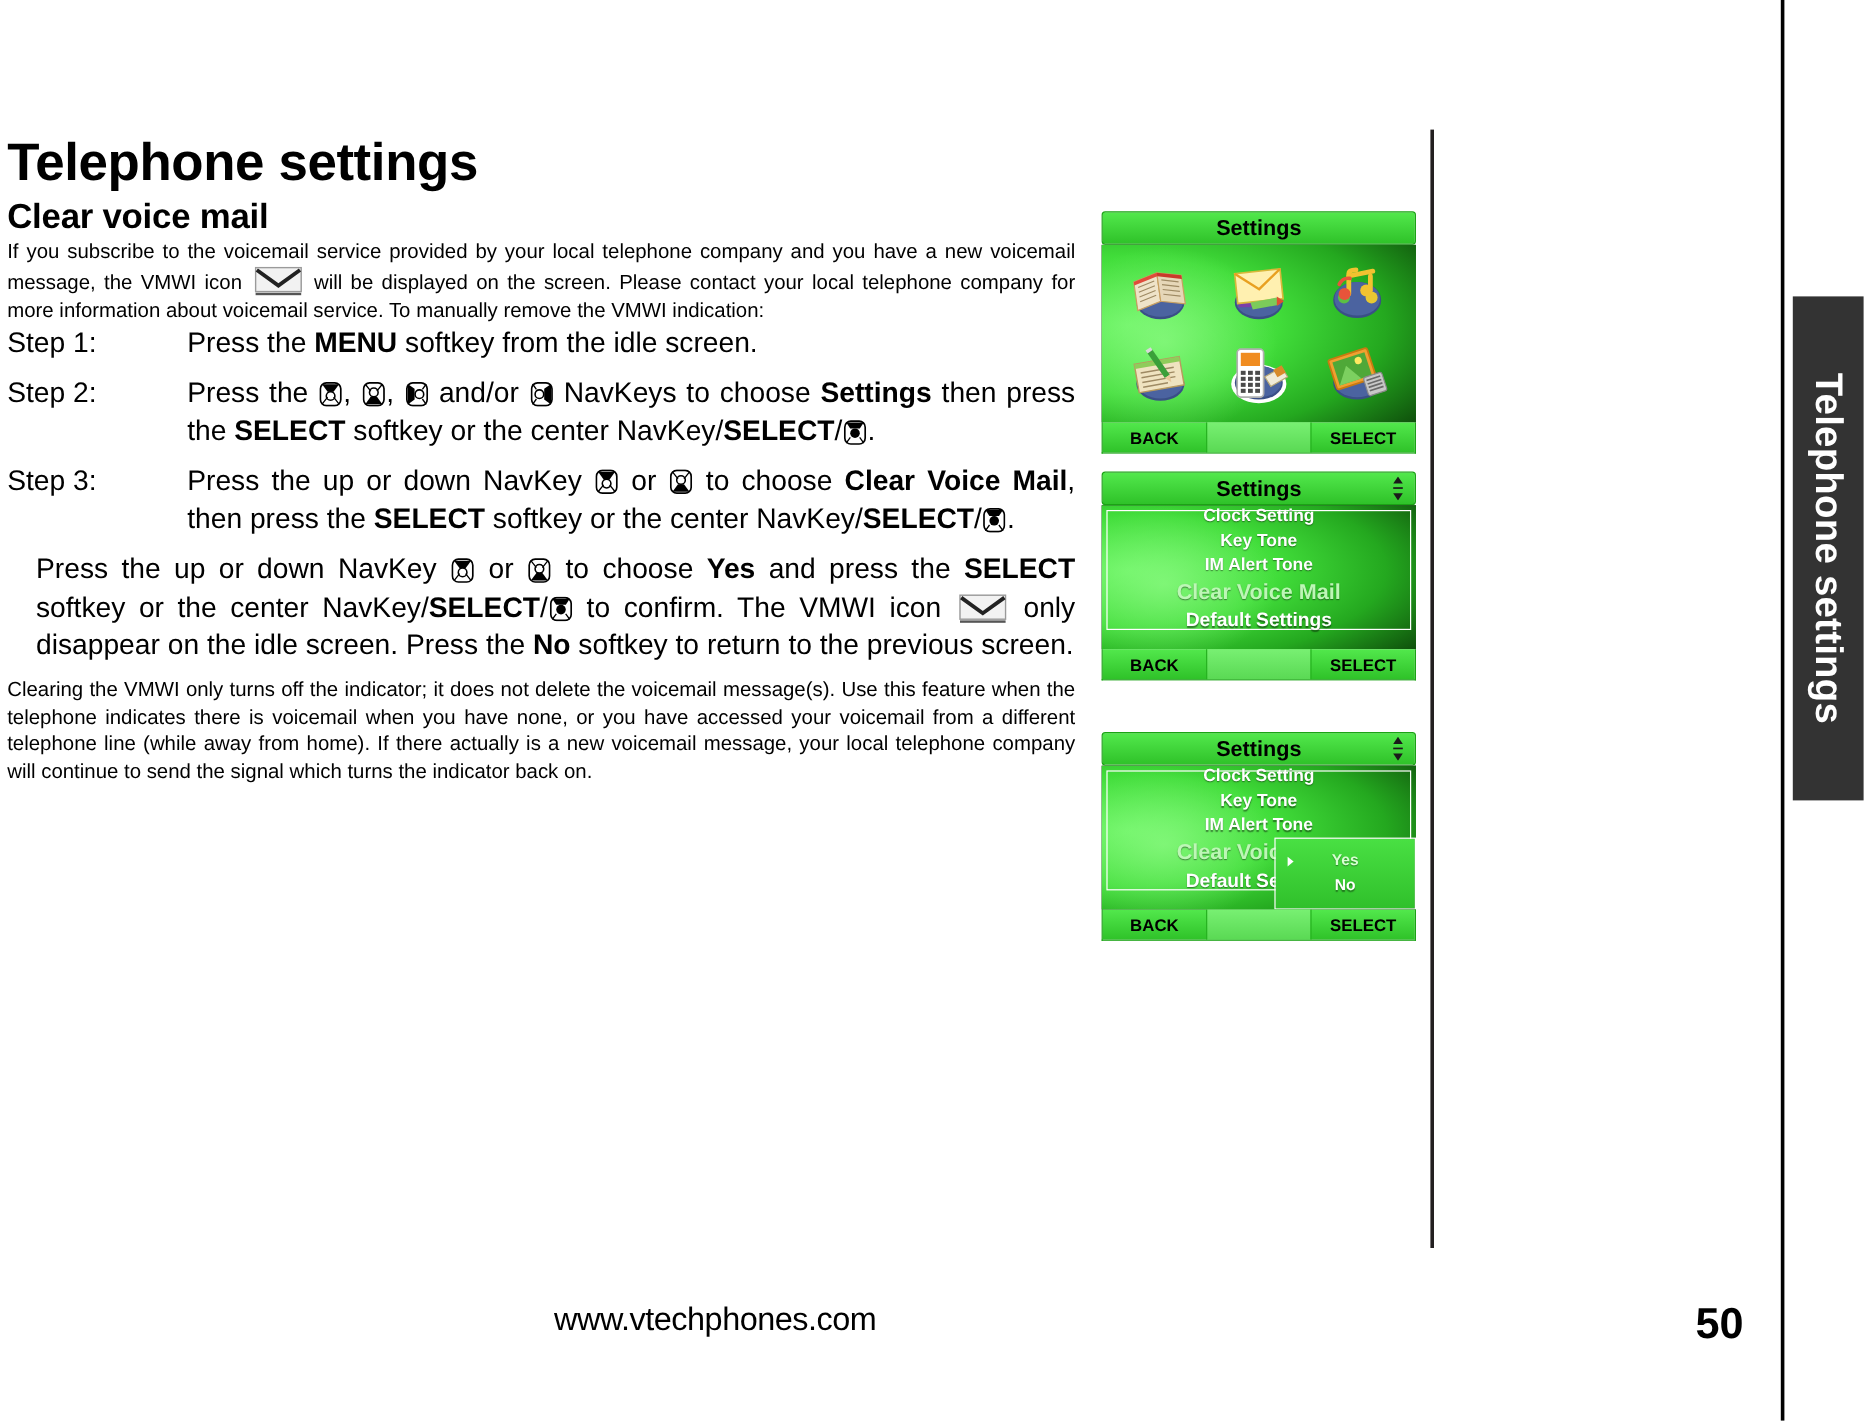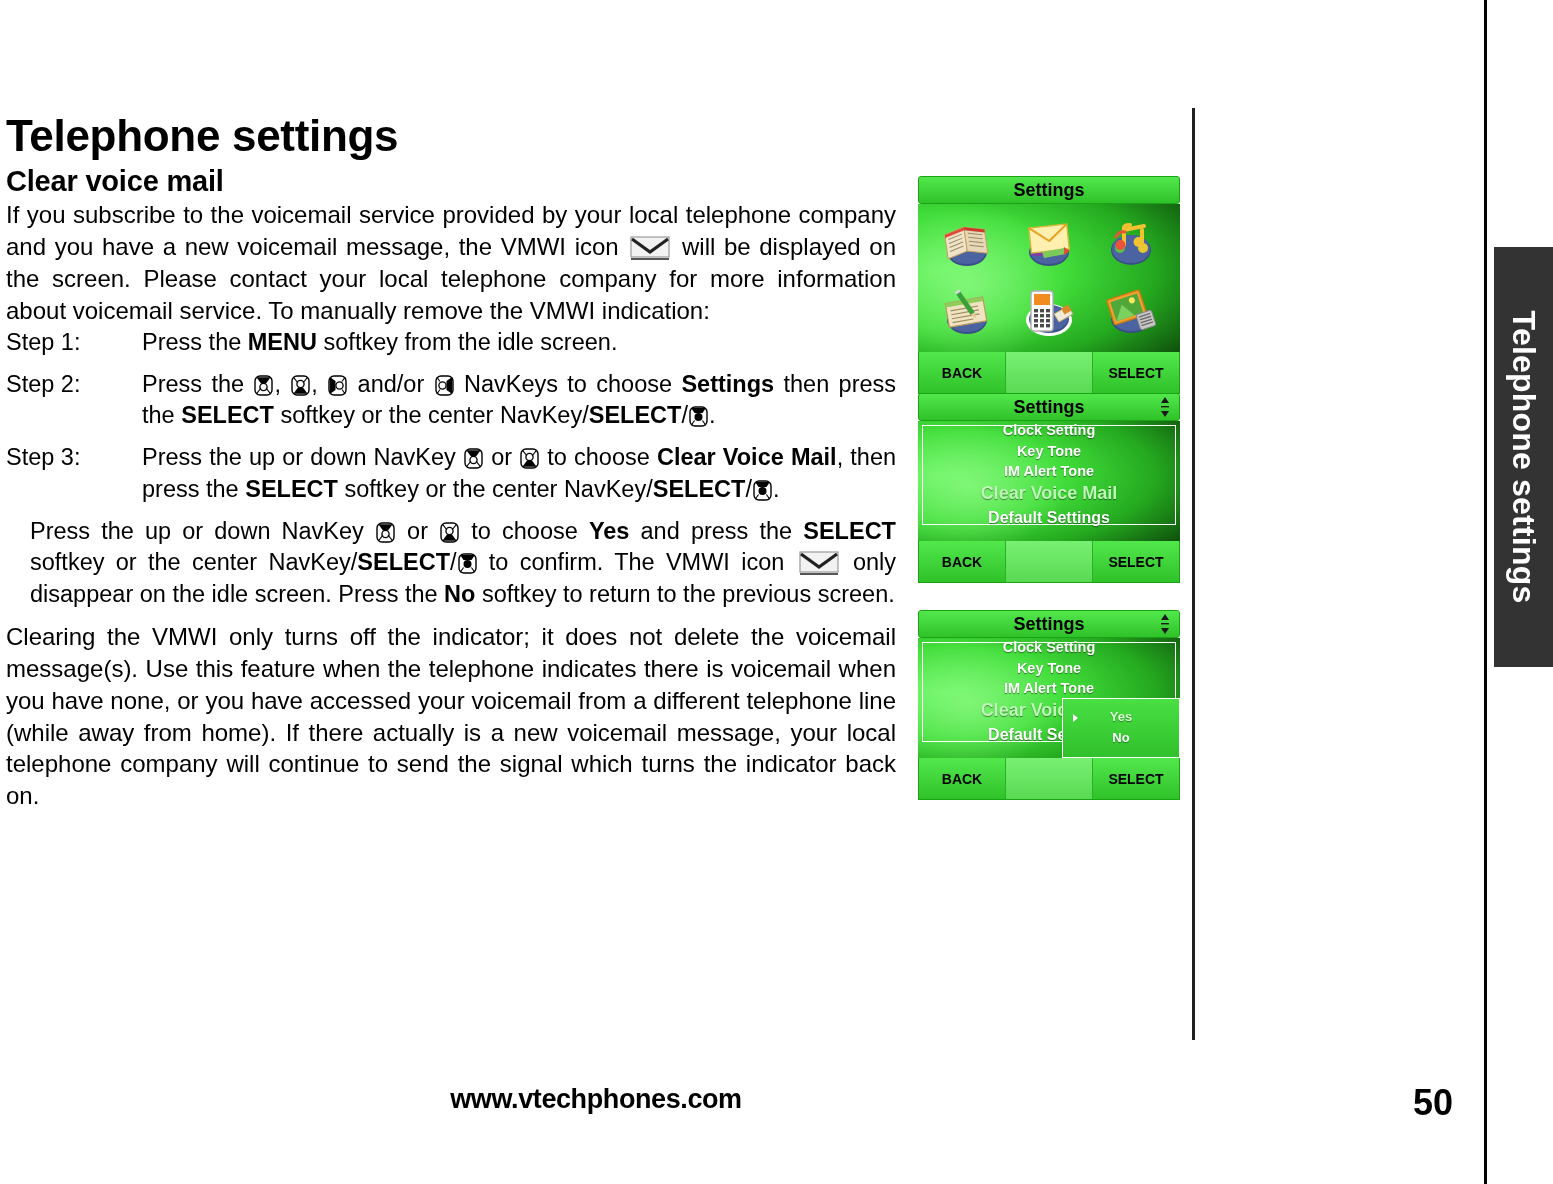--- a/index.html
+++ b/index.html
@@ -29,29 +29,29 @@
   .content{position:absolute;left:6px;top:112px;width:890px;}
   h1.page-title{
     font-size:44px;font-weight:bold;margin:0 0 6px 0;line-height:1.08;
     letter-spacing:-.3px;
   }
   h2.section-title{
     font-size:29px;font-weight:bold;margin:0 0 2px 0;line-height:1.1;
     letter-spacing:-.2px;
   }
   p.body-text{
-    font-size:24px;line-height:1.33;margin:0 0 0 0;
+    font-size:17px;line-height:1.33;margin:0 0 0 0;
     text-align:justify;text-justify:inter-word;
   }
   .intro{margin-bottom:26px;}
   .closing{margin-top:24px;}
 
   
   .steps{margin-top:0;}
-  .step{display:flex;font-size:23.5px;line-height:1.35;margin-bottom:10px;}
+  .step{display:flex;font-size:23.5px;line-height:1.35;margin-bottom:10px;gap:14px;}
   .step-label{flex:0 0 112px;white-space:nowrap;}
   .step-body{flex:1 1 auto;text-align:justify;text-justify:inter-word;margin-left:24px;}
   .step-body.nojust{text-align:left;}
   b{font-weight:bold;}
 
   
   .nav-key{
     display:inline-block;width:19px;height:21px;vertical-align:-4px;
     position:relative;margin:0 1px;
   }
@@ -129,37 +129,37 @@
     font-weight:bold;font-size:13px;line-height:1.6;
     color:#ffffff;text-shadow:0 1px 1px rgba(0,0,0,.4);
   }
   .submenu .sm-row.active{color:#d8ffd2;}
   .submenu .sm-row.active:before{
     content:"";position:absolute;left:10px;top:50%;transform:translateY(-50%);
     border-left:5px solid #ffffff;border-top:4px solid transparent;border-bottom:4px solid transparent;
   }
 
   .softkeys{
-    position:relative;height:42px;display:flex;
+    position:relative;height:26px;display:flex;
     background:linear-gradient(#52e84c,#2fc229);
     border:1px solid #1aa314;border-top:none;box-sizing:border-box;
   }
   .softkey{
     flex:1 1 33.33%;display:flex;align-items:center;justify-content:center;
     font-weight:bold;font-size:14px;color:#000;
   }
   .softkey.mid{
     background:linear-gradient(#78f072,#5ad954);
     border-left:1px solid #27b321;border-right:1px solid #27b321;
   }
 
   
   .footer-url{
     position:absolute;left:0;top:1084px;width:1192px;text-align:center;
-    font-size:27px;font-weight:bold;letter-spacing:-.4px;
+    font-size:27px;font-weight:normal;letter-spacing:-.4px;
   }
   .footer-page{
     position:absolute;left:1398px;top:1082px;width:70px;text-align:center;
     font-size:36px;font-weight:bold;
   }
 </style>
 </head>
 <body>
 
 <div class="rule-v-right"></div>

